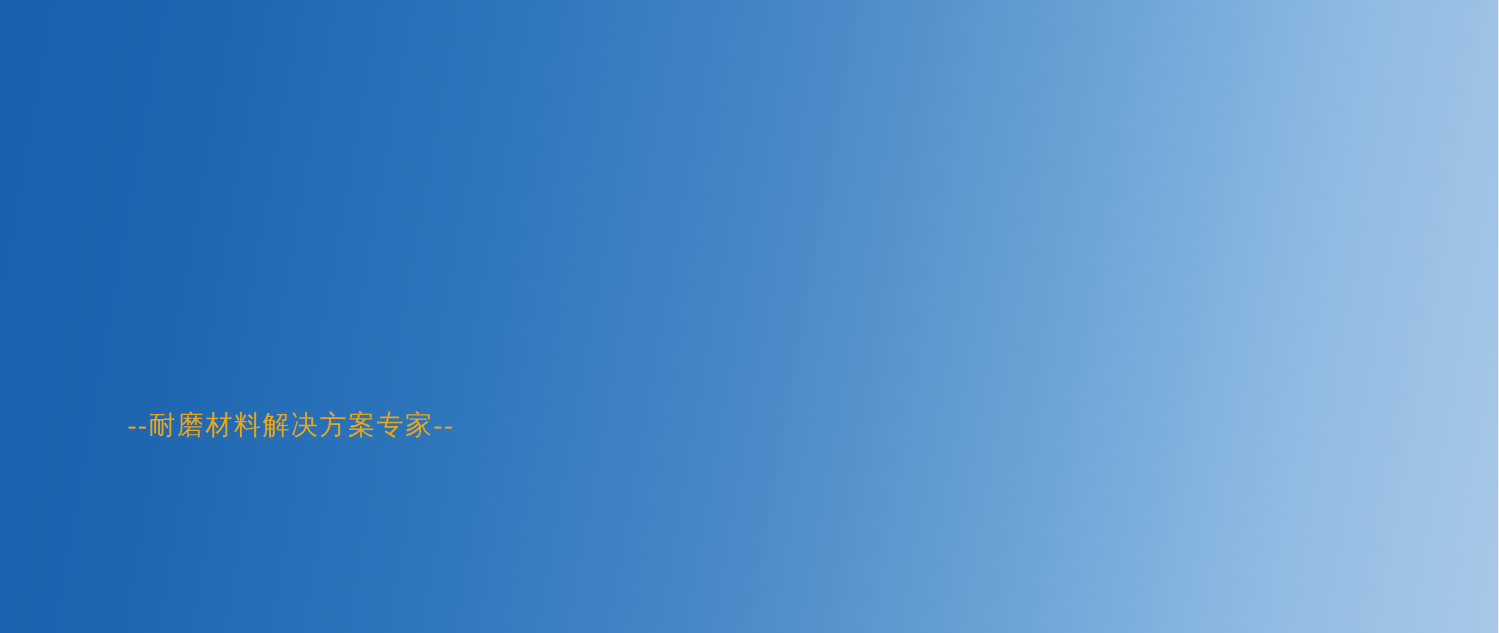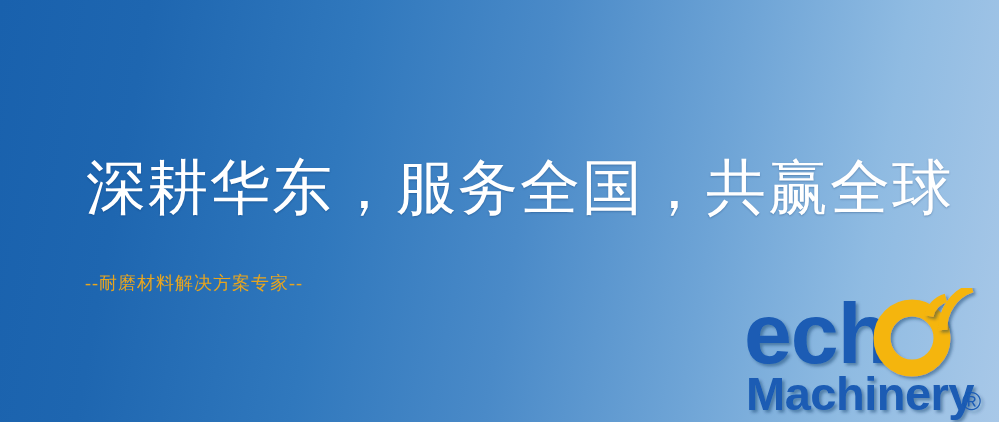--- a/index.html
+++ b/index.html
@@ -64,45 +64,17 @@
   }
   #logo svg {
     display: block;
   }
 </style>
 </head>
 <body>
 
 <div id="banner">
 
-  <div id="headline">深耕华东，服务全国，共赢全球</div>
 
   <div id="subtitle">--耐磨材料解决方案专家--</div>
 
-  <div id="logo">
-    <svg width="256" height="134" viewBox="0 0 256 134" xmlns="http://www.w3.org/2000/svg">
-      <defs>
-        <filter id="lshadow" x="-25%" y="-25%" width="160%" height="160%">
-          <feDropShadow dx="2.5" dy="2.5" stdDeviation="1.6" flood-color="#0d2f5c" flood-opacity="0.42"></feDropShadow>
-        </filter>
-      </defs>
-
-      <g filter="url(#lshadow)">
-        <text x="0" y="75" font-family="Liberation Sans, sans-serif" font-size="86" font-weight="bold" fill="#1a5bb4" letter-spacing="-1">ech</text>
-      </g>
-
-      <g filter="url(#lshadow)">
-        <ellipse cx="168" cy="50" rx="30" ry="30" fill="none" stroke="#f5b511" stroke-width="17"></ellipse>
-      </g>
-
-      <g filter="url(#lshadow)" fill="none" stroke="#f5b511" stroke-width="9" stroke-linecap="butt">
-        <path d="M 185 28 A 24 24 0 0 1 202 10"></path>
-        <path d="M 199 42 A 42 42 0 0 1 228 0"></path>
-      </g>
-
-      <g filter="url(#lshadow)">
-        <text x="2" y="122" font-family="Liberation Sans, sans-serif" font-size="47" font-weight="bold" fill="#1a5bb4" letter-spacing="-0.5">Machinery</text>
-        <text x="218" y="122" font-family="Liberation Sans, sans-serif" font-size="26" font-weight="normal" fill="#1a5bb4">®</text>
-      </g>
-    </svg>
-  </div>
 
 </div>
 
 </body></html>

